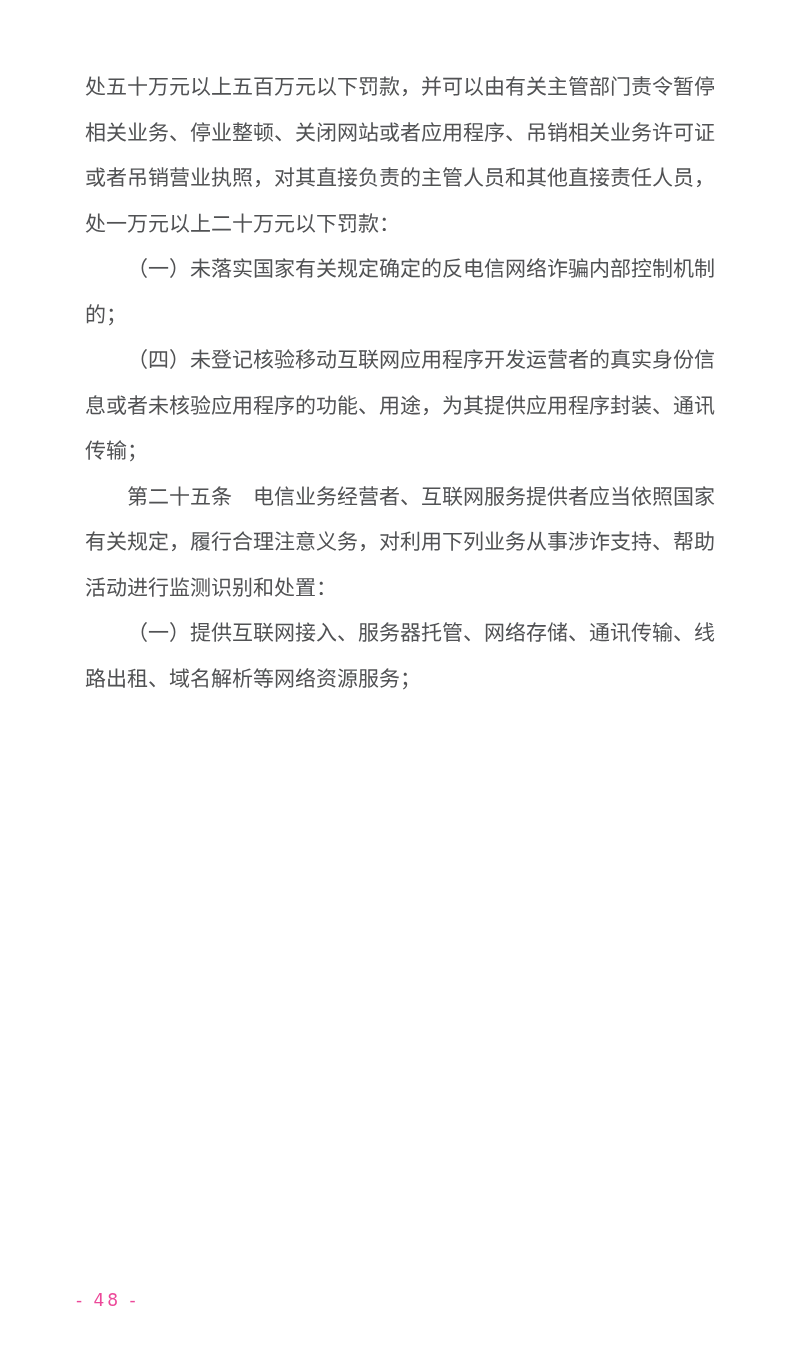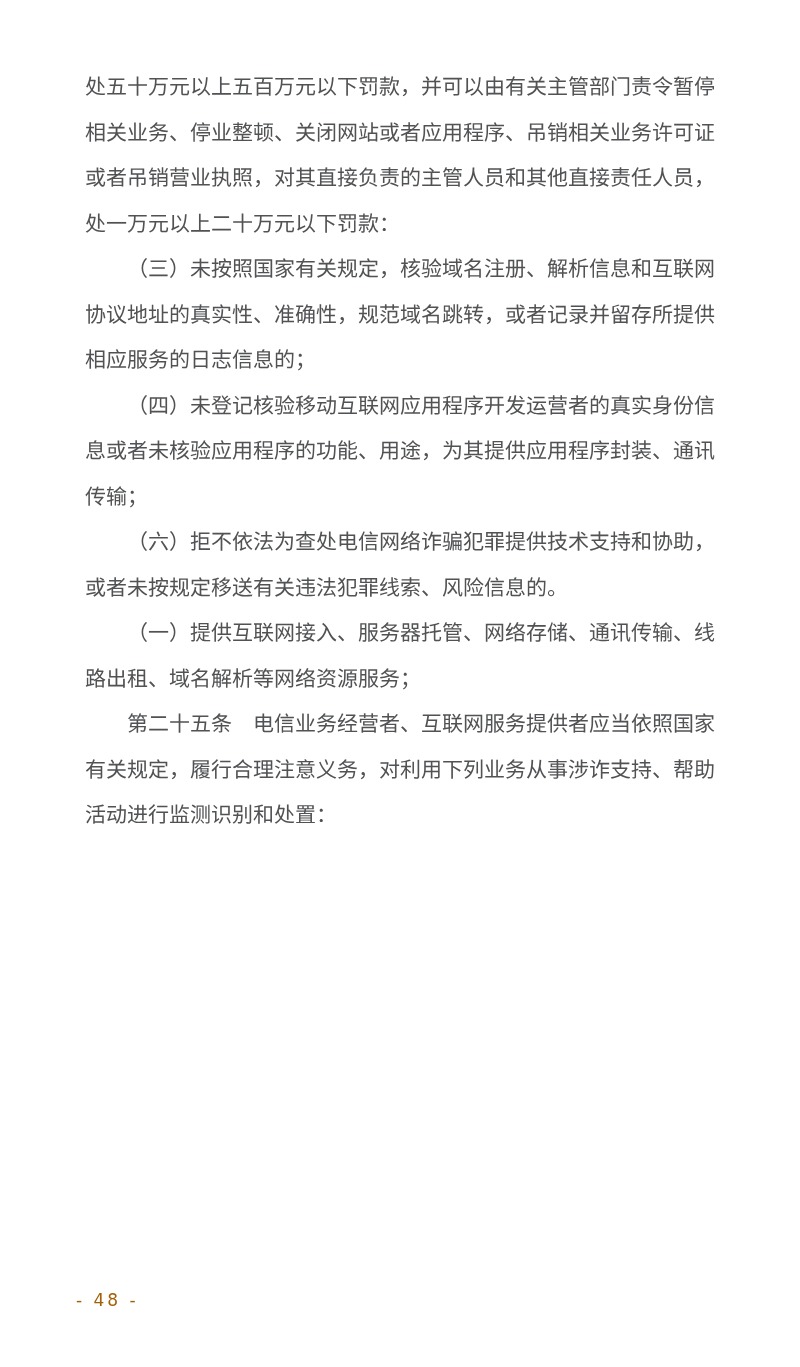--- a/index.html
+++ b/index.html
@@ -33,32 +33,31 @@
     text-indent: 2em;
     word-break: break-all;
   }
   .para.no-indent {
     text-indent: 0;
   }
   .footer {
     position: absolute;
     left: 76px;
     top: 1290px;
-    color: #a16207;
+    color: #ec4899;
     font-size: 17px;
     letter-spacing: 3px;
     font-family: "DejaVu Sans", sans-serif;
   }
 </style>
 </head>
 <body>
 
 <div class="page">
   <div class="content">
     <p class="para no-indent">处五十万元以上五百万元以下罚款，并可以由有关主管部门责令暂停相关业务、停业整顿、关闭网站或者应用程序、吊销相关业务许可证或者吊销营业执照，对其直接负责的主管人员和其他直接责任人员，处一万元以上二十万元以下罚款：</p>
-    <p class="para">（三）未按照国家有关规定，核验域名注册、解析信息和互联网协议地址的真实性、准确性，规范域名跳转，或者记录并留存所提供相应服务的日志信息的；</p>
+    <p class="para">（一）未落实国家有关规定确定的反电信网络诈骗内部控制机制的；</p>
     <p class="para">（四）未登记核验移动互联网应用程序开发运营者的真实身份信息或者未核验应用程序的功能、用途，为其提供应用程序封装、通讯传输；</p>
-    <p class="para">（六）拒不依法为查处电信网络诈骗犯罪提供技术支持和协助，或者未按规定移送有关违法犯罪线索、风险信息的。</p>
+    <p class="para">第二十五条　电信业务经营者、互联网服务提供者应当依照国家有关规定，履行合理注意义务，对利用下列业务从事涉诈支持、帮助活动进行监测识别和处置：</p>
     <p class="para">（一）提供互联网接入、服务器托管、网络存储、通讯传输、线路出租、域名解析等网络资源服务；</p>
-    <p class="para">第二十五条　电信业务经营者、互联网服务提供者应当依照国家有关规定，履行合理注意义务，对利用下列业务从事涉诈支持、帮助活动进行监测识别和处置：</p>
   </div>
   <div class="footer">- 48 -</div>
 </div>
 
 </body></html>

